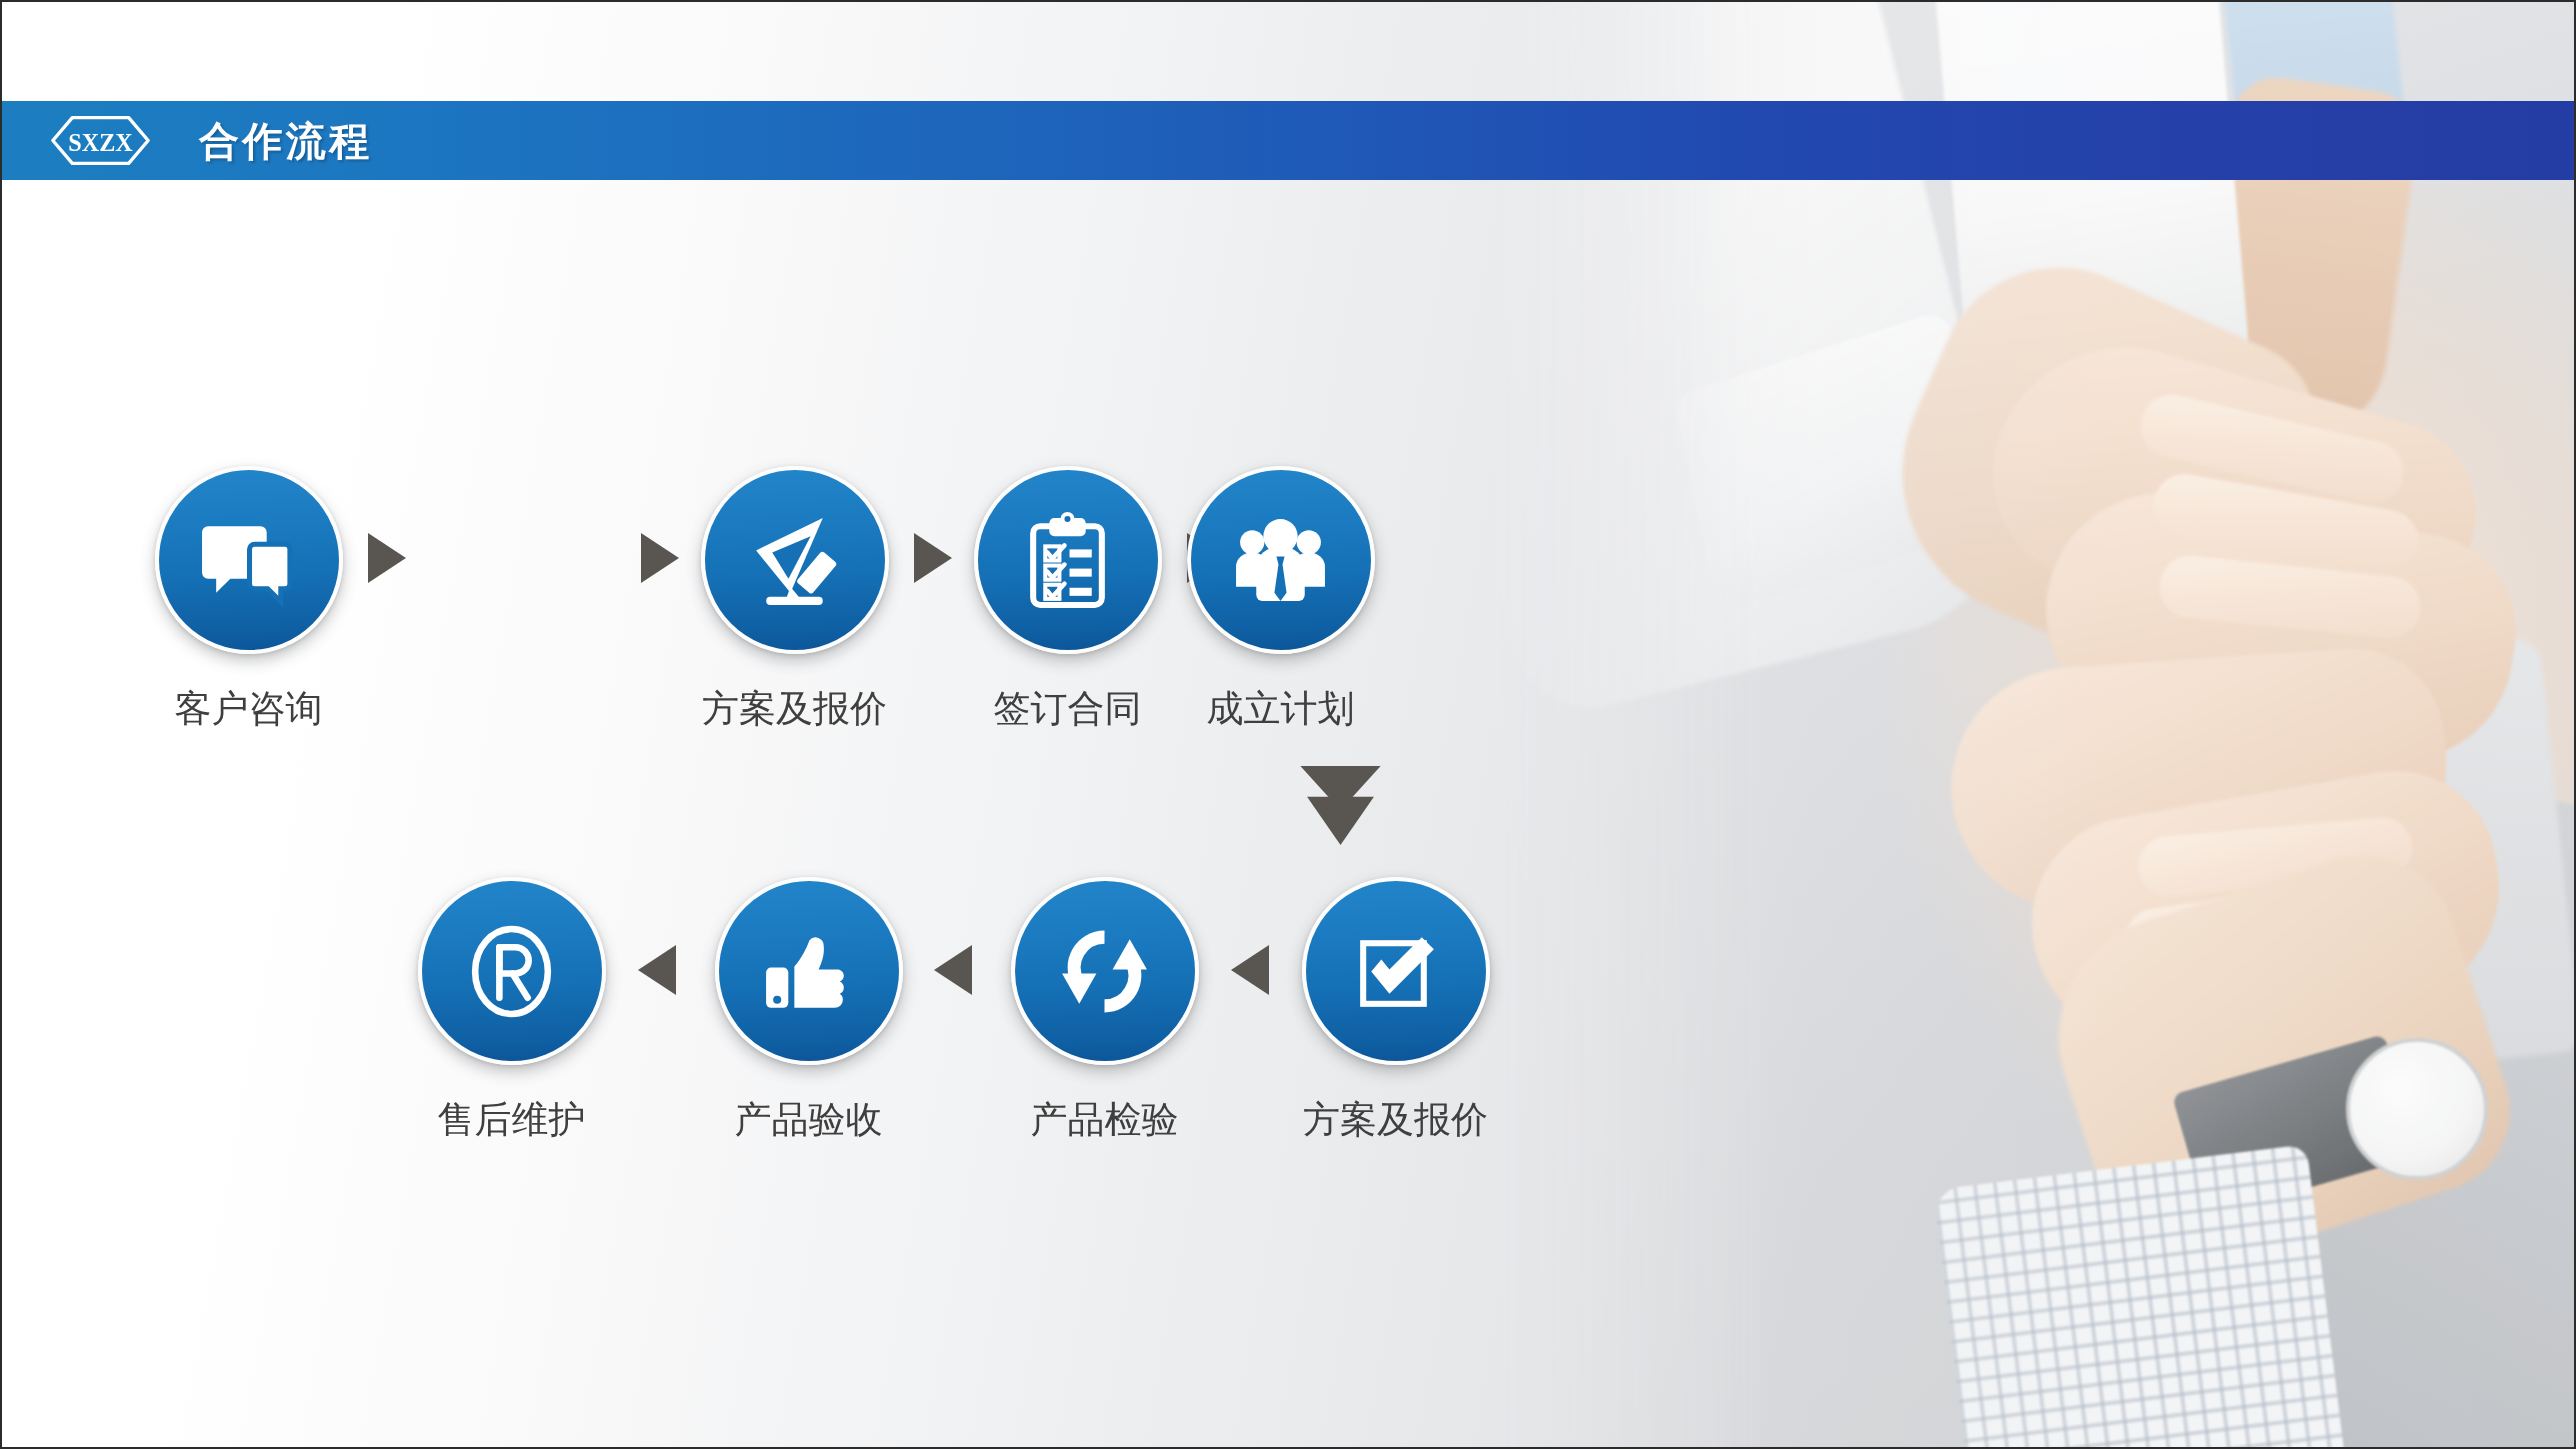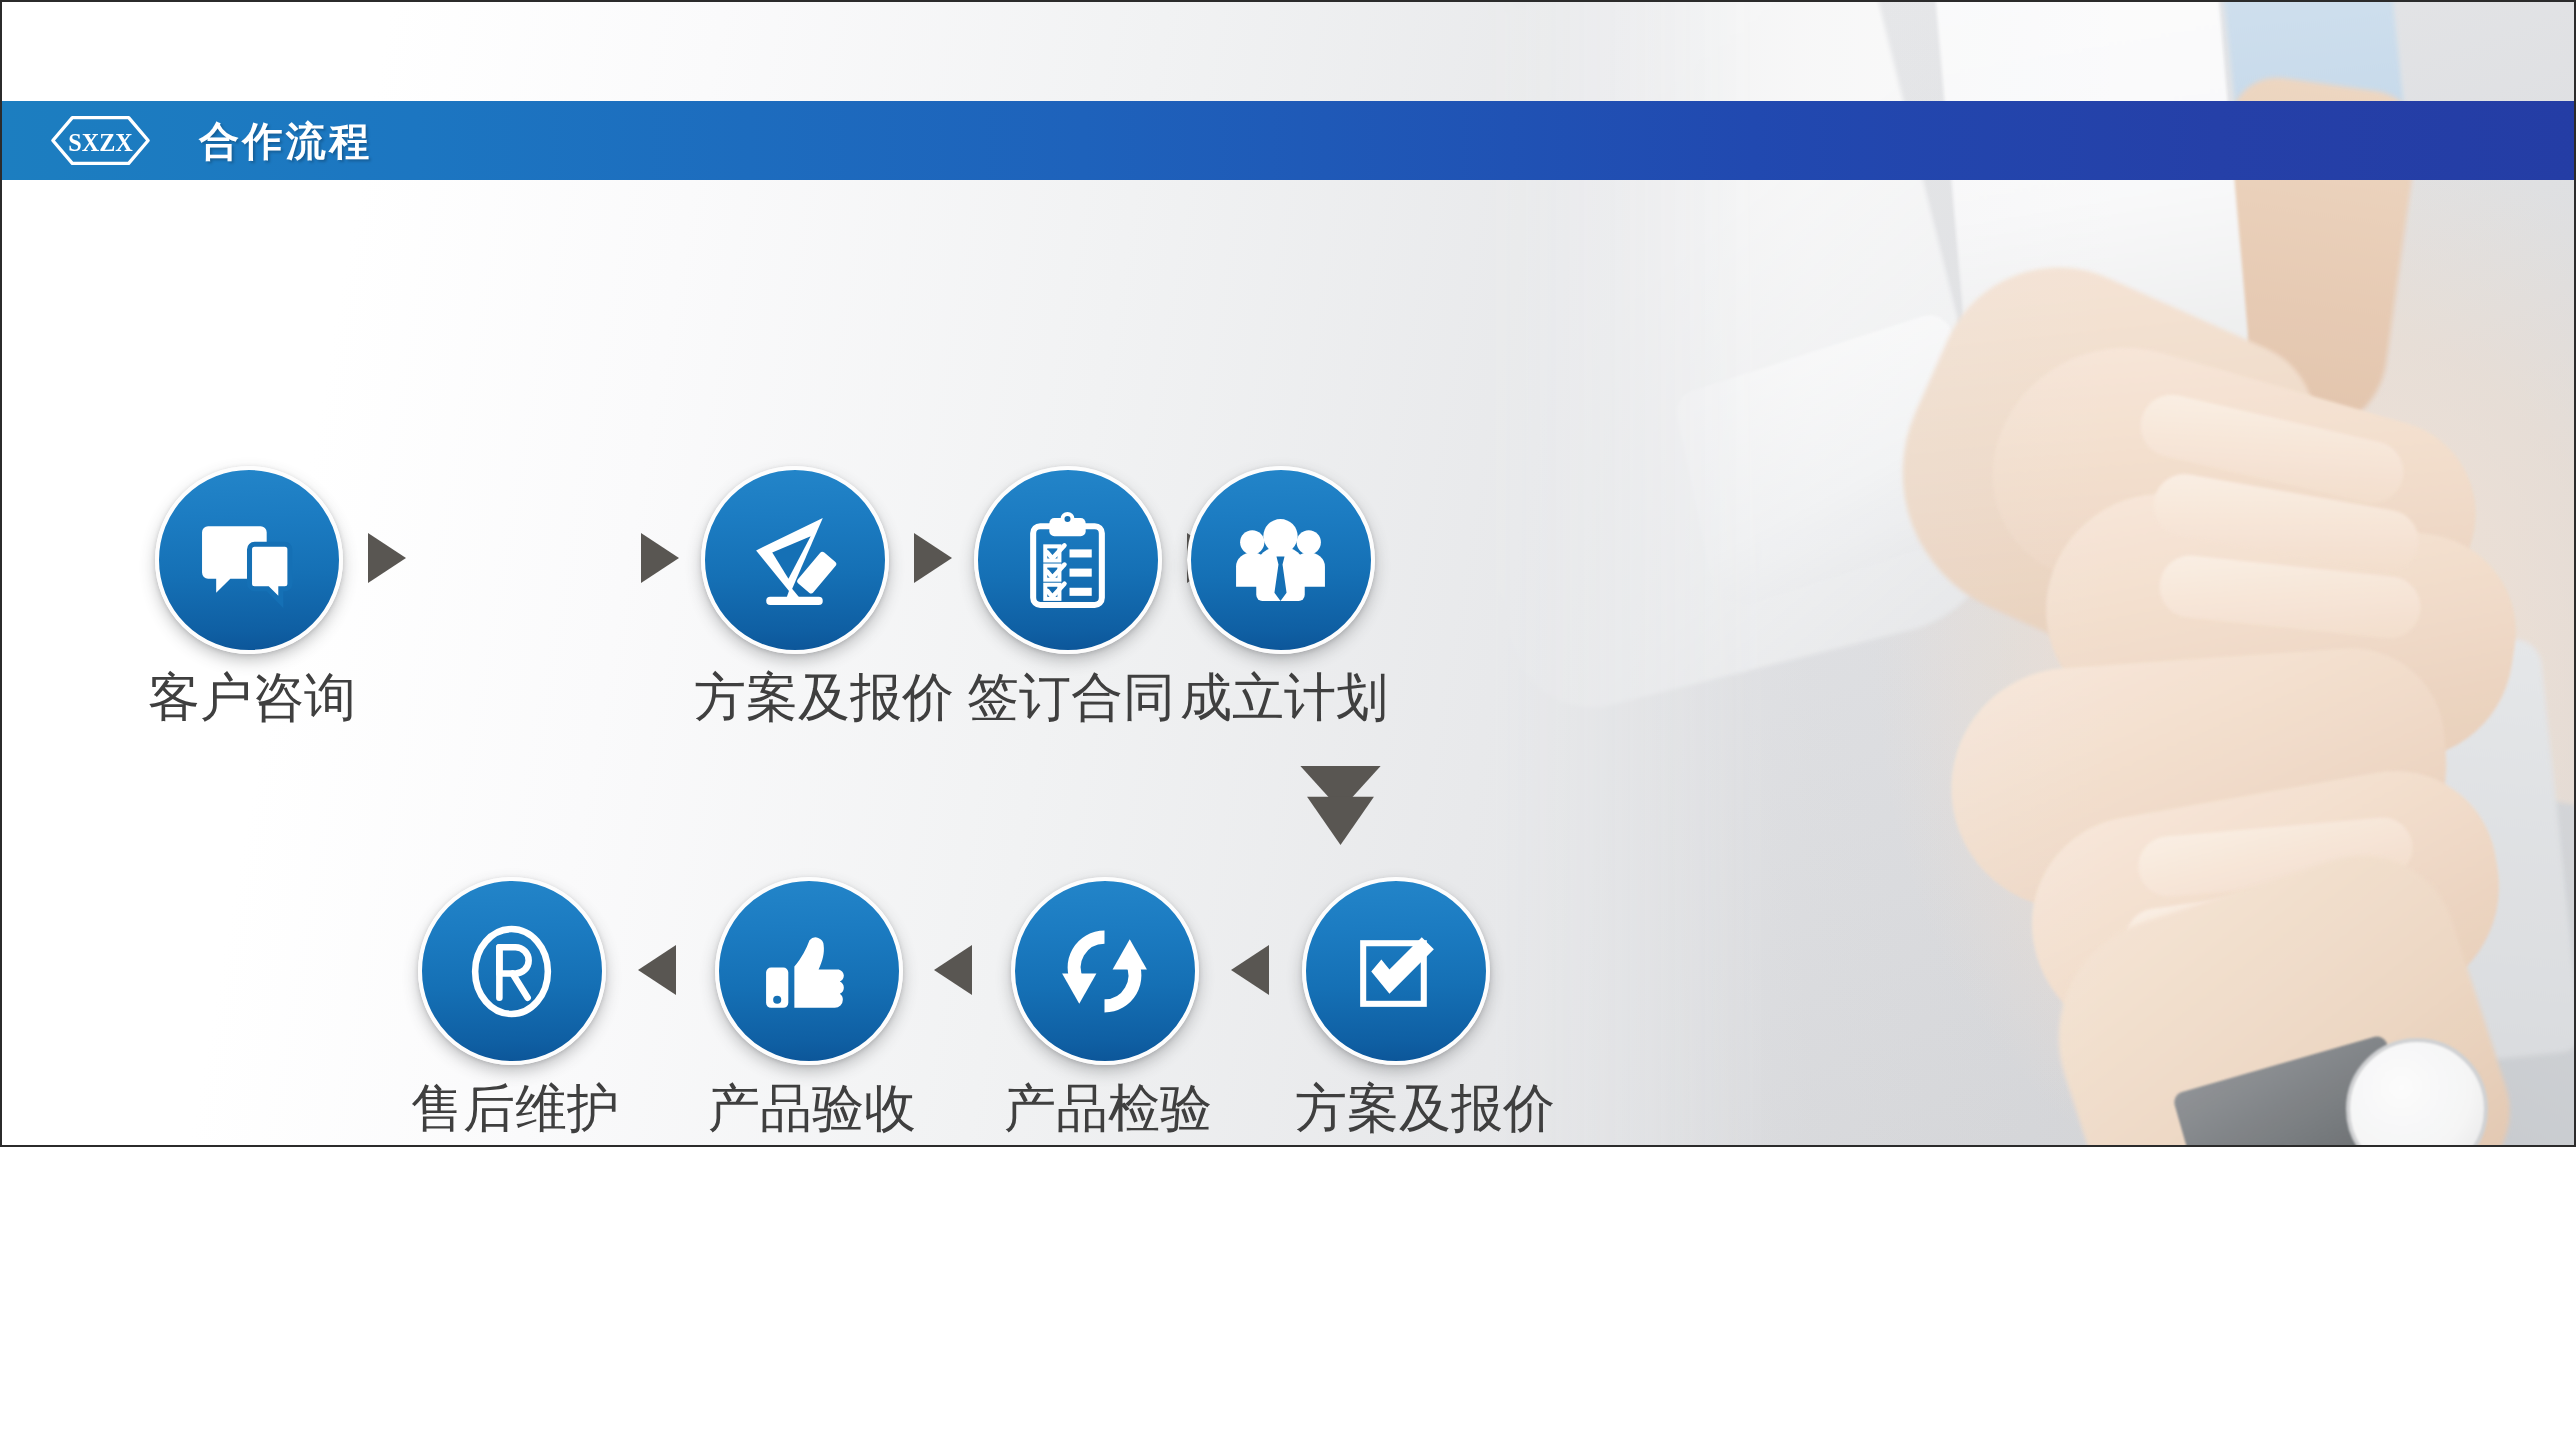--- a/index.html
+++ b/index.html
@@ -12,21 +12,21 @@
     width: 2576px;
     height: 1449px;
     overflow: hidden;
     font-family: "Liberation Sans", "DejaVu Sans", sans-serif;
   }
 
   
   .slide {
     position: relative;
     width: 2576px;
-    height: 1147px;
+    height: 1449px;
     box-sizing: border-box;
     border: 2.7px solid #2b2b2b;
     overflow: hidden;
     background: #eab308;
   }
 
   
   .bg-gradient {
     position: absolute;
     inset: 0;
@@ -263,22 +263,22 @@
     display: flex;
     align-items: center;
     justify-content: center;
   }
   .circle svg {
     width: 101px;
     height: 101px;
     display: block;
   }
   .step-label {
-    margin-top: 16px;
-    font-size: 52px;
+    margin-top: 36px;
+    font-size: 37px;
     color: #3f3f3f;
     line-height: 1.05;
     white-space: nowrap;
     font-family: "Liberation Sans", "DejaVu Sans", sans-serif;
   }
 
   
   .conn {
     position: absolute;
     width: 0;

